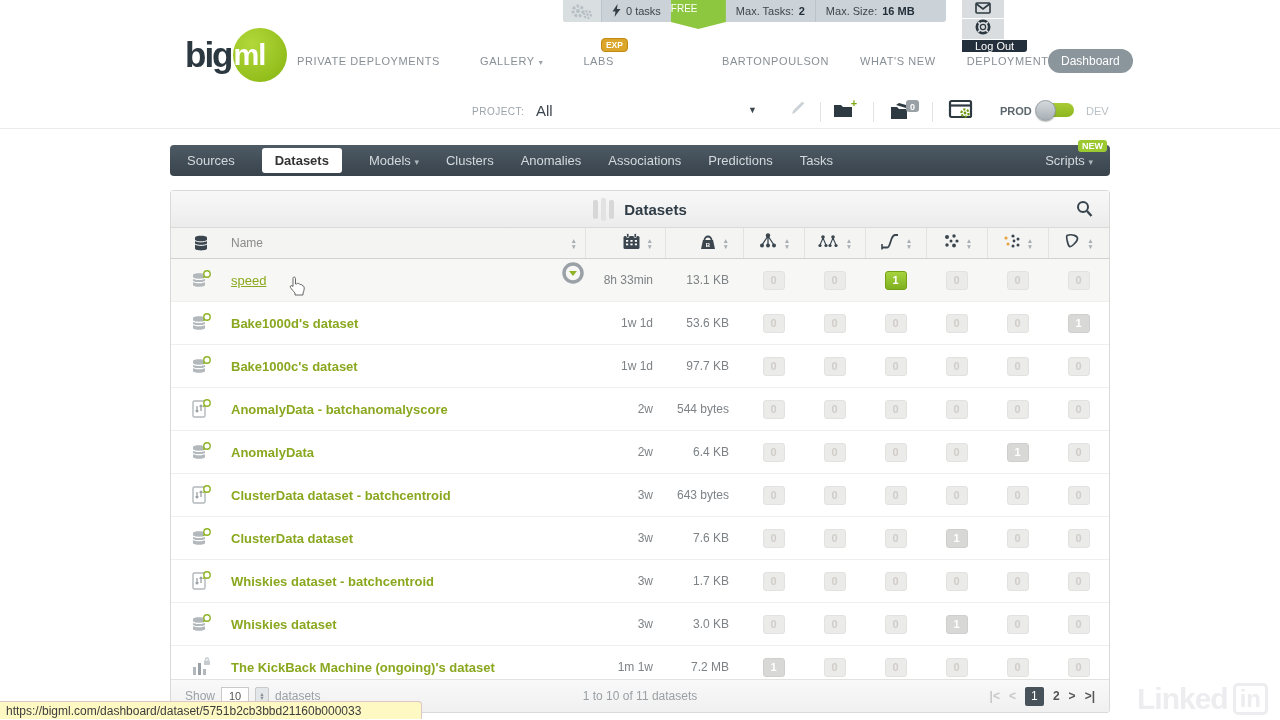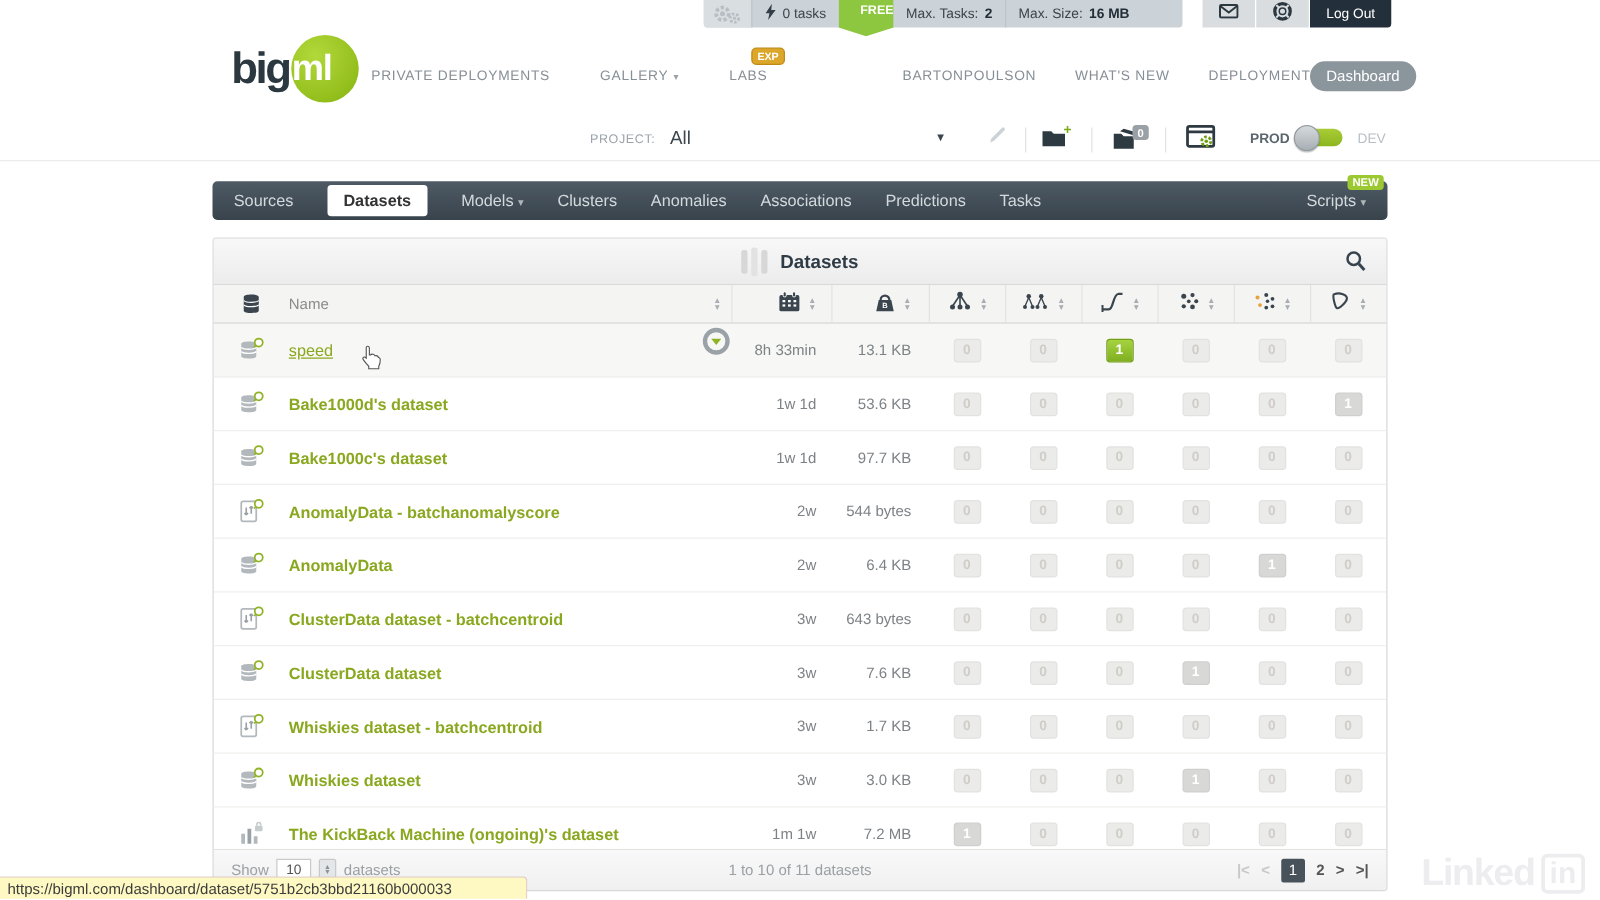--- a/index.html
+++ b/index.html
@@ -6,24 +6,24 @@
     font-family:"Liberation Sans","DejaVu Sans",sans-serif;overflow:hidden;}
   #stage{position:relative;width:1280px;height:720px;}
   .abs{position:absolute;}
   
   #topstrip{left:563px;top:0;width:383px;height:22px;background:#ccd3d8;display:flex;align-items:center;
     border-radius:0 0 3px 3px;font-size:11px;color:#3c454c;}
   #gearbox{width:38px;height:22px;background:#d9dee1;display:flex;align-items:center;justify-content:center;border-radius:0 0 0 3px;}
   .vdiv{width:1px;height:22px;background:#bcc4c9;}
   .seg{display:flex;align-items:center;gap:5px;padding:0 10px;white-space:nowrap;}
   .seg b{color:#222e38;}
-  #freeribbon{width:44px;height:29px;margin-top:0;background:#8dc63f;color:#fff;font-weight:bold;font-size:10px;
-    text-align:right;padding-top:3px;box-sizing:border-box;align-self:flex-start;
+  #freeribbon{width:55px;height:29px;margin-top:0;background:#8dc63f;color:#fff;font-weight:normal;font-size:10px;
+    text-align:left;padding-top:3px;box-sizing:border-box;align-self:flex-start;
     clip-path:polygon(0 0,100% 0,100% 76%,50% 100%,0 76%);}
-  #topright{left:962px;top:0;height:22px;display:flex;align-items:stretch;gap:1px;}
+  #topright{left:962px;top:0;height:22px;display:flex;align-items:stretch;gap:1px;flex-direction:column;}
   .tr-box{width:42px;background:#d9dde0;display:flex;align-items:center;justify-content:center;}
   #logout{background:#232f3a;color:#fff;font-size:11px;display:flex;align-items:center;padding:0 13px;border-radius:0 0 3px 0;}
   
   #logo{left:185px;top:28px;display:flex;align-items:center;}
   #logo .big{font-size:35px;font-weight:bold;color:#2c3840;letter-spacing:-2px;}
   #logo .mlcirc{width:54px;height:54px;border-radius:50%;margin-left:2px;
     background:radial-gradient(circle at 35% 30%,#b2d83a,#86b410);display:flex;align-items:center;justify-content:flex-start;
     color:#fff;font-size:29px;font-weight:bold;letter-spacing:-1px;}
   .navitem{font-size:11px;color:#878f96;letter-spacing:.6px;white-space:nowrap;}
   #navleft{left:297px;top:55px;display:flex;gap:40px;align-items:center;}

